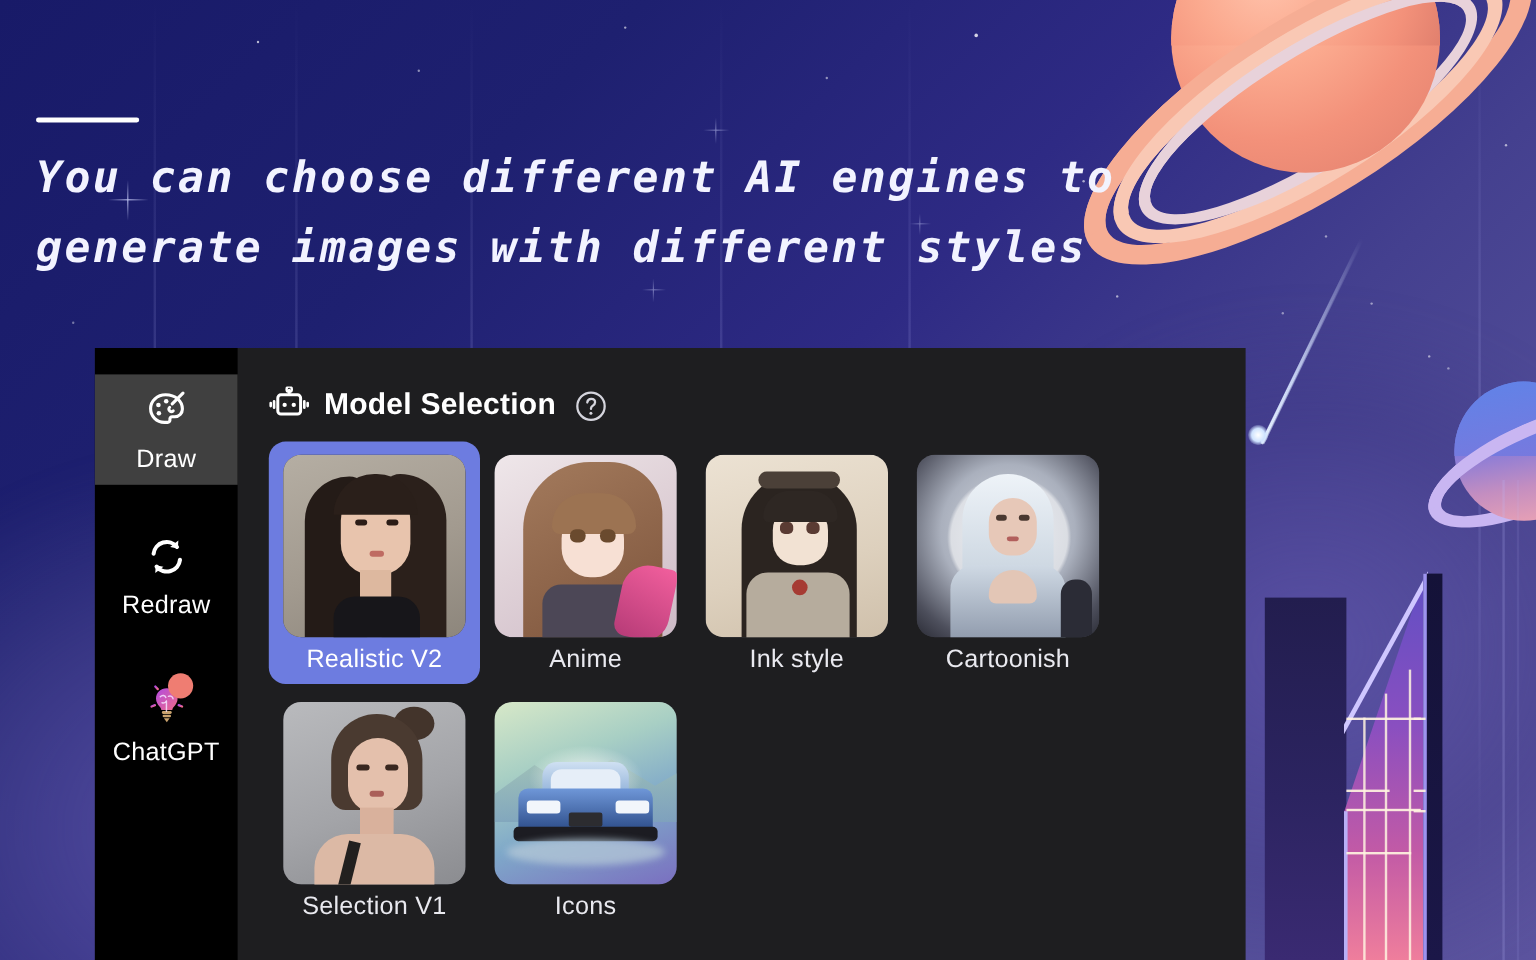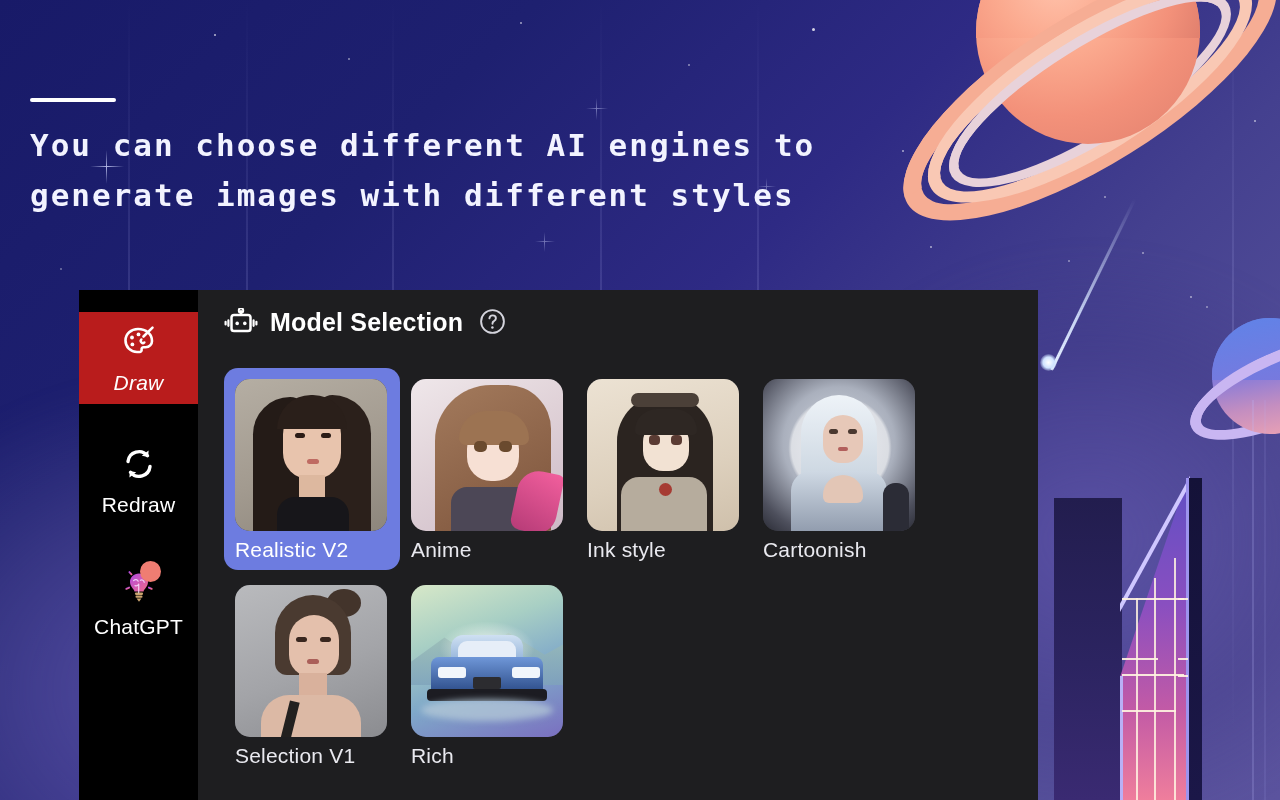--- a/index.html
+++ b/index.html
@@ -140,25 +140,26 @@
     letter-spacing: 3.5px;
     color: #ffffff;
     text-shadow: -2px 0 rgba(255,120,210,.8), 2px 0 rgba(120,200,255,.7);
     white-space: nowrap;
     line-height: 1.1;
   }
   .hero-rule { margin: 24px 0 18px 0; width: 86px; height: 4px; background: #ffffff; border-radius: 2px; }
   .hero-sub {
     font-family: "DejaVu Sans Mono", monospace;
     font-weight: 700;
-    font-size: 31px;
+    font-size: 36px;
     letter-spacing: 2px;
     line-height: 1.62;
     color: #f2f3ff;
     white-space: pre-line;
+    font-style: italic;
   }
 
   
   .app {
     position: absolute; left: 79px; top: 290px;
     width: 959px; height: 510px;
     display: flex;
     background: #1e1e20;
     overflow: hidden;
   }
@@ -169,47 +170,47 @@
     display: flex; flex-direction: column; align-items: stretch;
   }
   .side-item {
     height: 92px;
     display: flex; flex-direction: column; align-items: center; justify-content: center;
     gap: 9px;
     color: #e8e8ee;
     cursor: pointer;
     position: relative;
   }
-  .side-item.active { background: #b91c1c; font-style: italic; }
+  .side-item.active { background: #404040; }
   .side-item .side-label { font-size: 21px; letter-spacing: .2px; color: #ffffff; }
   .side-item .side-ico { width: 40px; height: 40px; display: block; position: relative; }
   .badge-dot {
     position: absolute; width: 21px; height: 21px; border-radius: 50%;
     background: #ef7d72; right: -2px; top: -5px;
   }
   .side-gap { height: 30px; }
 
   .panel { flex: 1; padding: 18px 0 0 26px; min-width: 0; }
-  .panel-head { display: flex; align-items: flex-start; gap: 12px; height: 44px; }
+  .panel-head { display: flex; align-items: flex-end; gap: 12px; height: 44px; }
   .panel-title { font-size: 25px; font-weight: 700; color: #ffffff; letter-spacing: .2px; }
   .robot-ico { width: 34px; height: 30px; display: block; }
   .help-ico { width: 27px; height: 27px; display: block; margin-left: 4px; cursor: pointer; }
 
   .grid {
     display: grid;
     grid-template-columns: repeat(4, 176px);
     column-gap: 0px;
     row-gap: 4px;
     margin-top: 16px;
   }
   .card {
     width: 176px;
     padding: 11px 11px 8px 11px;
     border-radius: 14px;
-    display: flex; flex-direction: column; gap: 7px;
+    display: flex; flex-direction: column; align-items: center; gap: 7px;
     cursor: pointer;
   }
   .card.selected { background: #6d7ce0; }
   .thumb {
     width: 152px; height: 152px; border-radius: 15px;
     overflow: hidden; position: relative;
     background: #3a3a40;
   }
   .card-label { font-size: 21px; color: #e9e9ef; letter-spacing: .2px; }
   .card.selected .card-label { color: #ffffff; }
@@ -587,19 +588,19 @@
               <div class="el roof"></div>
                 <div class="el windshield"></div>
               <div class="el carbody"></div>
               <div class="el hlL"></div>
                 <div class="el hlR"></div>
               <div class="el plate"></div>
                 <div class="el bumper"></div>
                 <div class="el shadow"></div>
             </div>
           </div>
-          <div class="card-label">Rich</div>
+          <div class="card-label">Icons</div>
         </div>
 
       </div>
     </section>
   </div>
 </div>
 
 </body></html>

